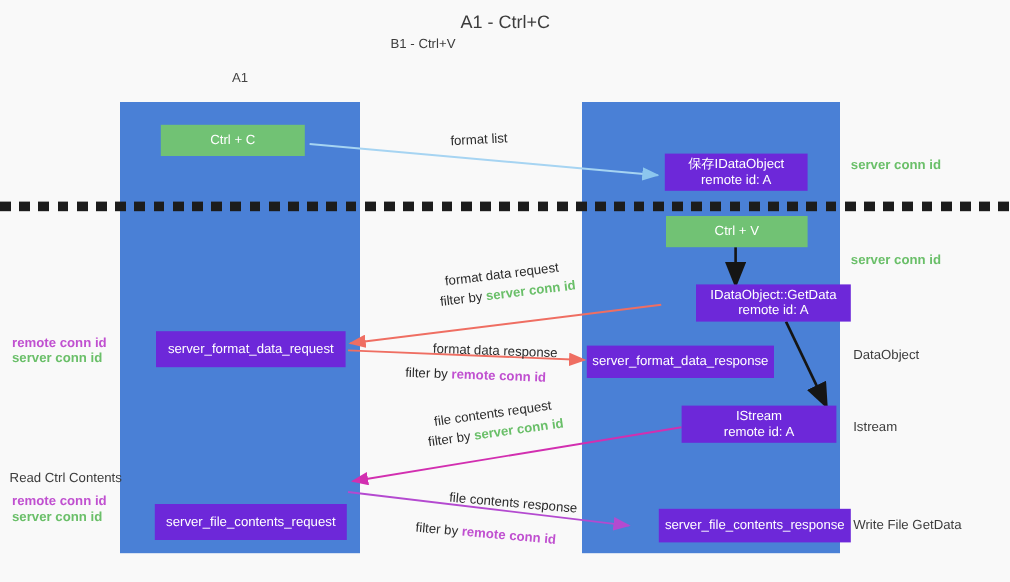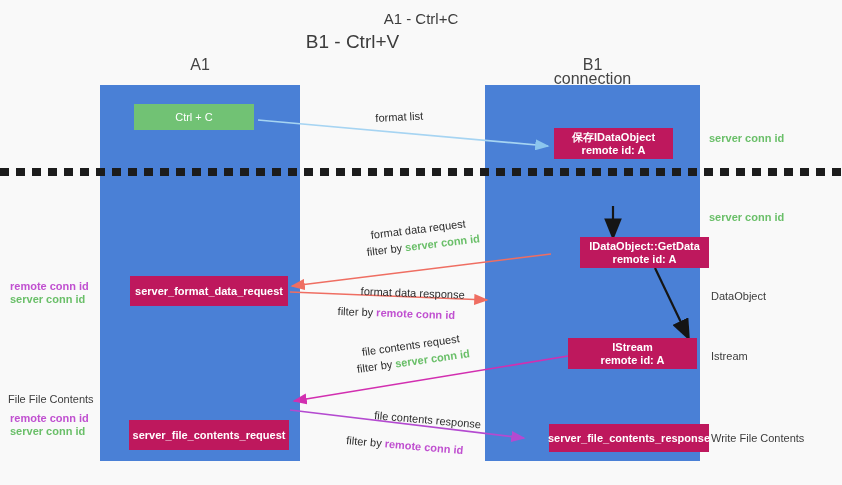--- a/index.html
+++ b/index.html
@@ -13,27 +13,27 @@
     font-family: "Liberation Sans", sans-serif;
     overflow: hidden;
   }
   #stage {
     position: relative;
     width: 842px;
     height: 485px;
     background: #f9f9f9;
   }
   .title-line1 { position: absolute; left: 0; top: 10px; width: 842px; text-align: center; font-size: 15px; color: #3c3c3c; }
-  .title-line2 { position: absolute; left: 0; top: 31px; width: 705px; text-align: center; font-size: 19px; color: #3c3c3c; }
+  .title-line2 { position: absolute; left: 0; top: 31px; width: 705px; text-align: center; font-size: 11px; color: #3c3c3c; }
 
   
   .col-head {
     position: absolute;
     text-align: center;
-    font-size: 16px;
+    font-size: 11px;
     color: #444;
     line-height: 14px;
   }
   .col-head .ln { display: block; }
 
   
   .lane {
     position: absolute;
     background: #4a80d6;
   }
@@ -57,21 +57,21 @@
     display: flex;
     align-items: center;
     justify-content: center;
     text-align: center;
     color: #ffffff;
     font-size: 11px;
     line-height: 13px;
     white-space: pre-line;
     padding: 2px 4px;
   }
-  .node.orange { background: #be185d; font-weight: bold; }
+  .node.orange { background: #6d28d9; }
   .node.green  { background: #71c274; }
 
   
   .lbl {
     position: absolute;
     font-size: 11px;
     line-height: 14px;
     white-space: nowrap;
   }
   .lbl.green  { color: #6abf69; font-weight: bold; }
@@ -103,24 +103,20 @@
 <body>
 
 <div id="stage">
 
   <div class="title-line1">A1 - Ctrl+C</div>
   <div class="title-line2">B1 - Ctrl+V</div>
 
   <div class="col-head" style="left:100px; top:58px; width:200px;">
     <span class="ln">A1</span>
   </div>
-  <div class="col-head" style="left:485px; top:58px; width:215px;">
-    <span class="ln">B1</span>
-    <span class="ln">connection</span>
-  </div>
 
   <div class="lane" style="left:100px; top:85px; width:200px; height:376px;"></div>
   <div class="lane" style="left:485px; top:85px; width:215px; height:376px;"></div>
 
   <svg class="arrows" viewBox="0 0 842 485">
     <defs>
       <marker id="ah-blue" markerWidth="9" markerHeight="7" refX="8" refY="3.5" orient="auto">
         <polygon points="0 0, 9 3.5, 0 7" fill="#8cc6ee"></polygon>
       </marker>
       <marker id="ah-red" markerWidth="9" markerHeight="7" refX="8" refY="3.5" orient="auto">
@@ -156,44 +152,46 @@
 
   <div class="node orange" style="left:130px; top:276px; width:158px; height:30px;">server_format_data_request</div>
 
   <div class="node green" style="left:134px; top:104px; width:120px; height:26px;">Ctrl + C</div>
 
   <div class="node orange" style="left:129px; top:392px; width:160px; height:30px;margin-top:28px;">server_file_contents_request</div>
 
   <div class="node orange" style="left:554px; top:128px; width:119px; height:31px;">保存IDataObject
 remote id: A</div>
 
+  <div class="node green" style="left:555px; top:180px; width:118px; height:26px;">Ctrl + V</div>
 
   <div class="node orange" style="left:580px; top:237px; width:129px; height:31px;">IDataObject::GetData
 remote id: A</div>
 
+  <div class="node orange" style="left:489px; top:288px; width:156px; height:27px;">server_format_data_response</div>
 
   <div class="node orange" style="left:568px; top:338px; width:129px; height:31px;">IStream
 remote id: A</div>
 
   <div class="node orange" style="left:524px; top:424px; width:160px; height:28px;margin-left:25px;">server_file_contents_response</div>
 
   <div class="lbl green" style="left:709px; top:131px;">server conn id</div>
 
   <div class="lbl green" style="left:709px; top:210px;">server conn id</div>
 
   <div class="lbl dark" style="left:711px; top:245px;margin-top:44px;">DataObject</div>
 
   <div class="lbl dark" style="left:711px; top:349px;">Istream</div>
 
-  <div class="lbl dark" style="left:711px; top:431px;">Write File Contents</div>
+  <div class="lbl dark" style="left:711px; top:431px;">Write File GetData</div>
 
   <div class="lbl purple" style="left:10px; top:279px;">remote conn id</div>
   <div class="lbl green" style="left:10px; top:292px;">server conn id</div>
 
-  <div class="lbl dark" style="left:8px; top:392px;">File File Contents</div>
+  <div class="lbl dark" style="left:8px; top:392px;">Read Ctrl Contents</div>
   <div class="lbl purple" style="left:10px; top:411px;">remote conn id</div>
   <div class="lbl green" style="left:10px; top:424px;">server conn id</div>
 
   <div class="ann" style="left:375px; top:111px; transform: rotate(-3deg);">format list</div>
 
   <div class="ann" style="left:370px; top:228px; transform: rotate(-7deg);">
     <span>format data request</span>
   </div>
   <div class="ann" style="left:366px; top:245px; transform: rotate(-7deg);">
     <span>filter by </span><b class="g">server conn id</b>

